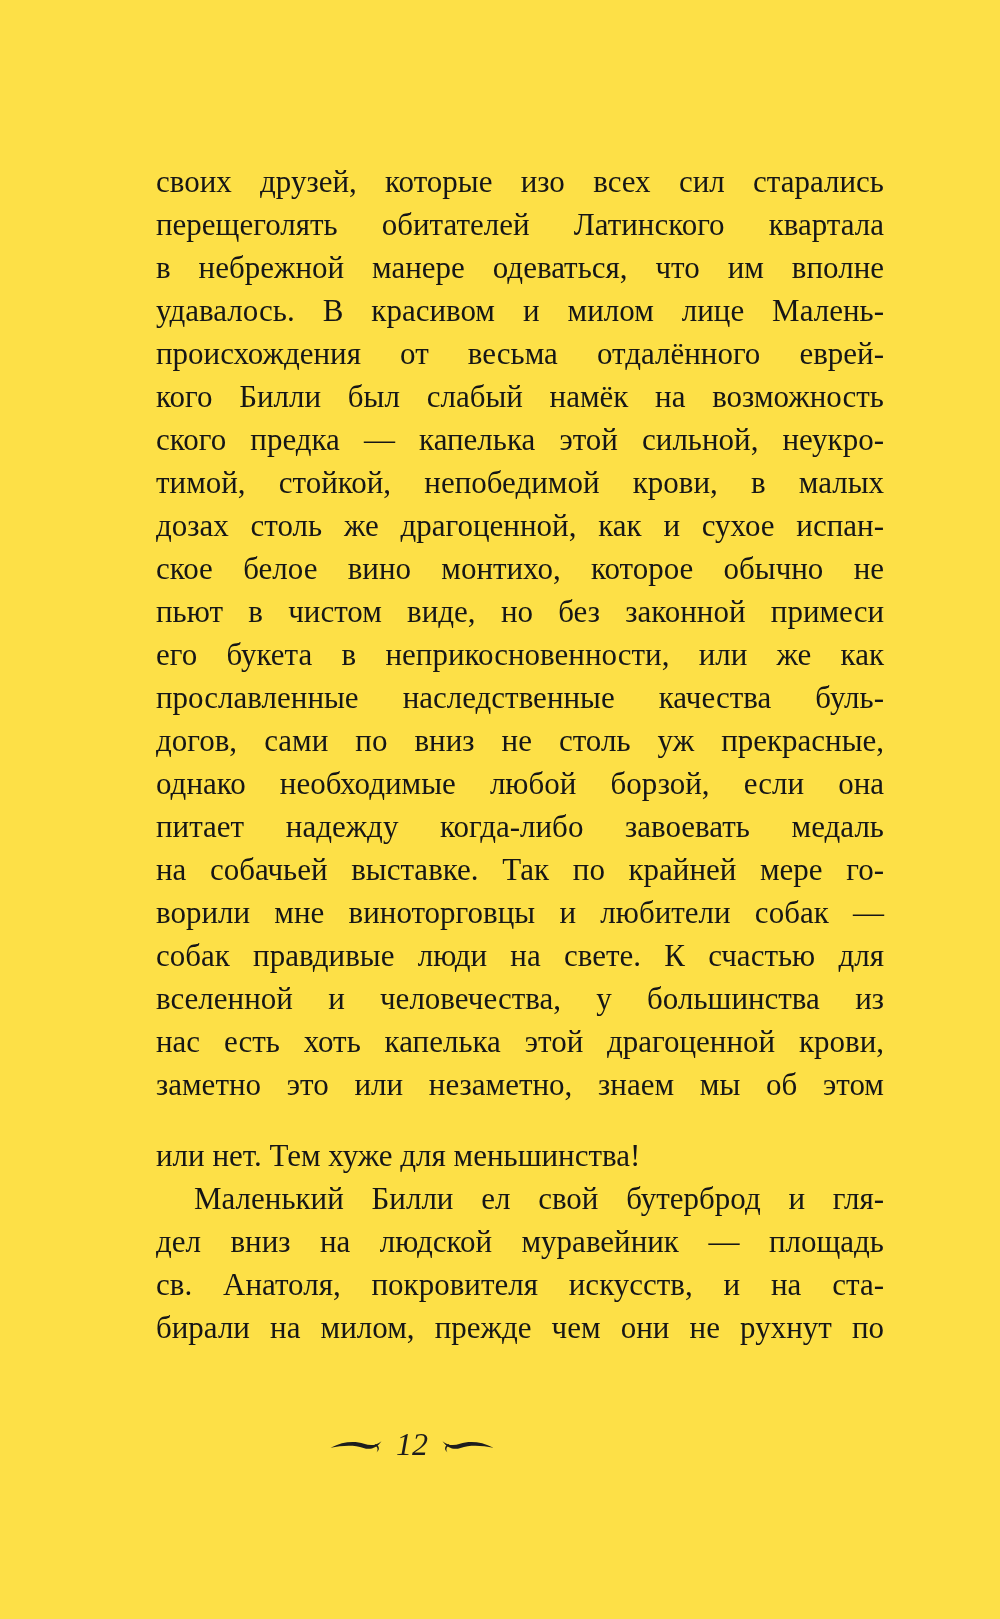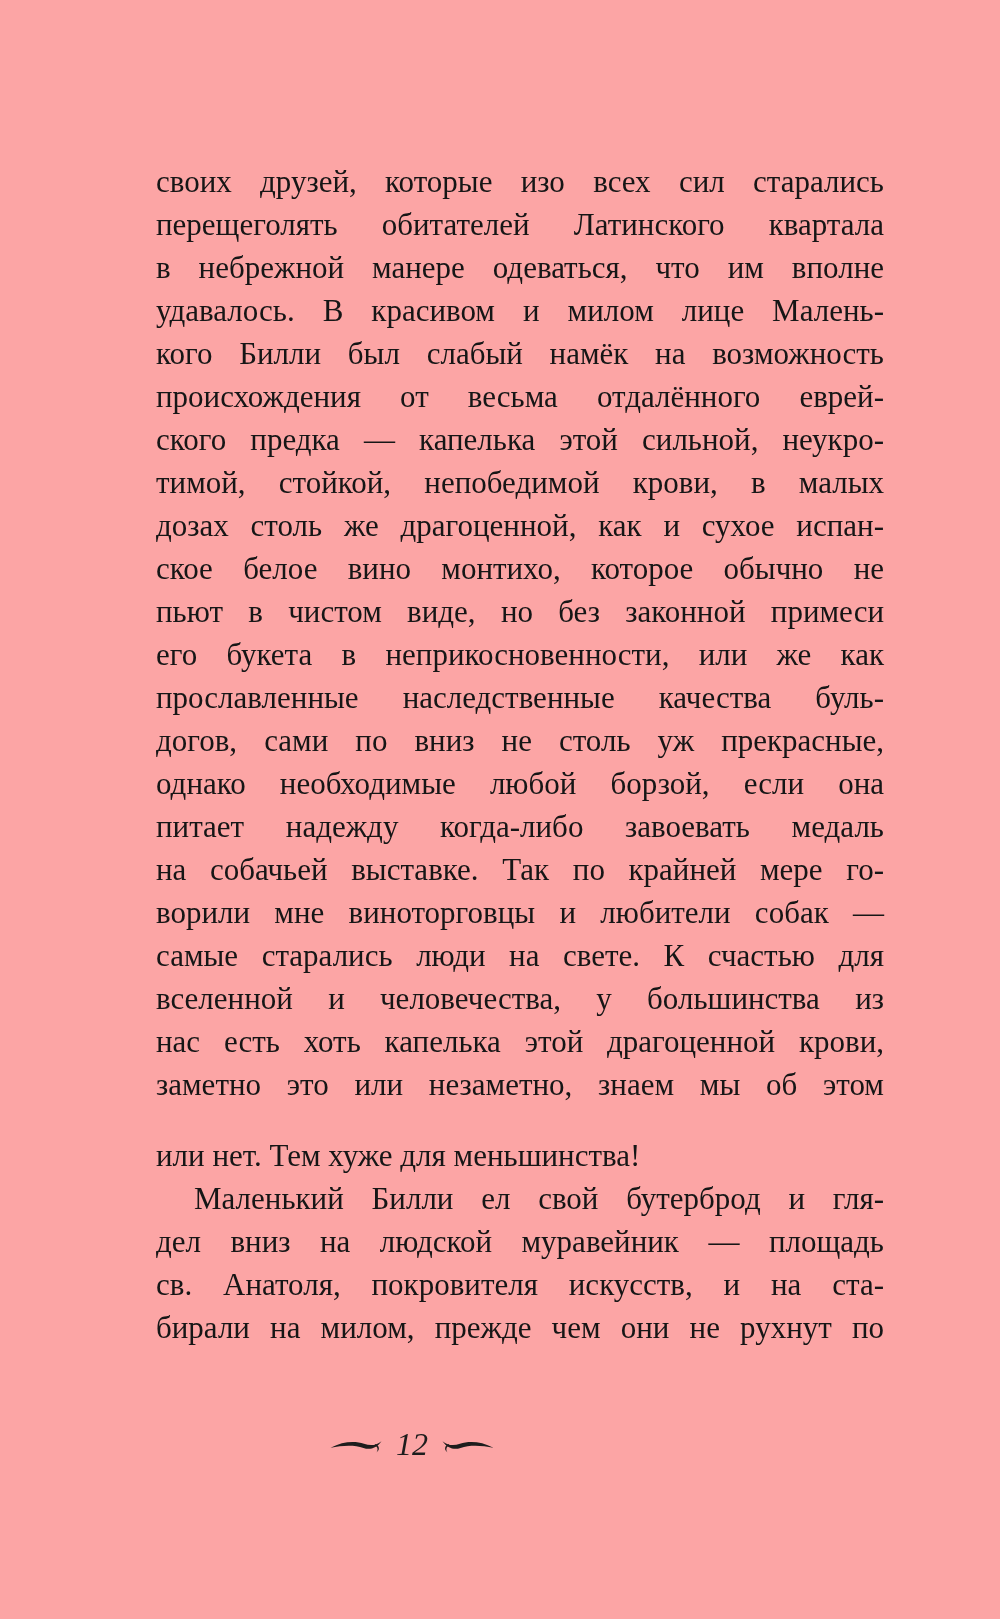--- a/index.html
+++ b/index.html
@@ -1,20 +1,20 @@
 <!DOCTYPE html>
 <html><head>
 <meta charset="utf-8">
 <style>
   html, body { margin: 0; padding: 0; background: #ffffff; }
   .page {
     position: relative;
     width: 1000px;
     height: 1619px;
-    background: #fca5a5;
+    background: #fde047;
     font-family: "Liberation Serif", "DejaVu Serif", serif;
     overflow: hidden;
   }
   .text-block {
     position: absolute;
     left: 156px;
     top: 160px;
     width: 728px;
     font-size: 31px;
     color: #161616;
@@ -54,35 +54,35 @@
 </head>
 <body>
 
 <div class="page">
 
   <div class="text-block">
       <div class="line">своих друзей, которые изо всех сил старались</div>
       <div class="line">перещеголять обитателей Латинского квартала</div>
       <div class="line">в небрежной манере одеваться, что им вполне</div>
       <div class="line">удавалось. В красивом и милом лице Малень-</div>
+      <div class="line">происхождения от весьма отдалённого еврей-</div>
       <div class="line">кого Билли был слабый намёк на возможность</div>
-      <div class="line">происхождения от весьма отдалённого еврей-</div>
       <div class="line">ского предка — капелька этой сильной, неукро-</div>
       <div class="line">тимой, стойкой, непобедимой крови, в малых</div>
       <div class="line">дозах столь же драгоценной, как и сухое испан-</div>
       <div class="line">ское белое вино монтихо, которое обычно не</div>
       <div class="line">пьют в чистом виде, но без законной примеси</div>
       <div class="line">его букета в неприкосновенности, или же как</div>
       <div class="line">прославленные наследственные качества буль-</div>
       <div class="line">догов, сами по вниз не столь уж прекрасные,</div>
       <div class="line">однако необходимые любой борзой, если она</div>
       <div class="line">питает надежду когда-либо завоевать медаль</div>
       <div class="line">на собачьей выставке. Так по крайней мере го-</div>
       <div class="line">ворили мне виноторговцы и любители собак —</div>
-      <div class="line">самые старались люди на свете. К счастью для</div>
+      <div class="line">собак правдивые люди на свете. К счастью для</div>
       <div class="line">вселенной и человечества, у большинства из</div>
       <div class="line">нас есть хоть капелька этой драгоценной крови,</div>
       <div class="line">заметно это или незаметно, знаем мы об этом</div>
       <div class="line flush">или нет. Тем хуже для меньшинства!</div>
       <div class="line indent">Маленький Билли ел свой бутерброд и гля-</div>
       <div class="line">дел вниз на людской муравейник — площадь</div>
       <div class="line">св. Анатоля, покровителя искусств, и на ста-</div>
       <div class="line">бирали на милом, прежде чем они не рухнут по</div>
     </div>
 

